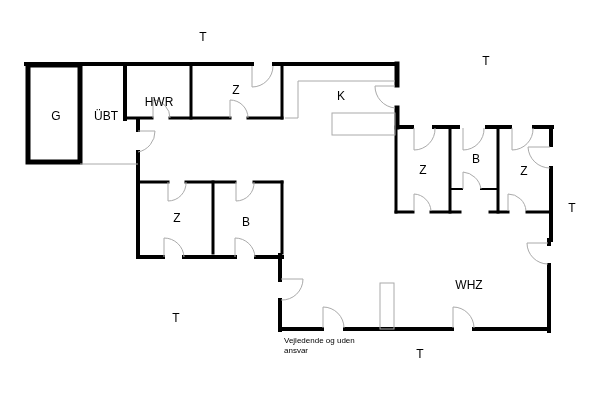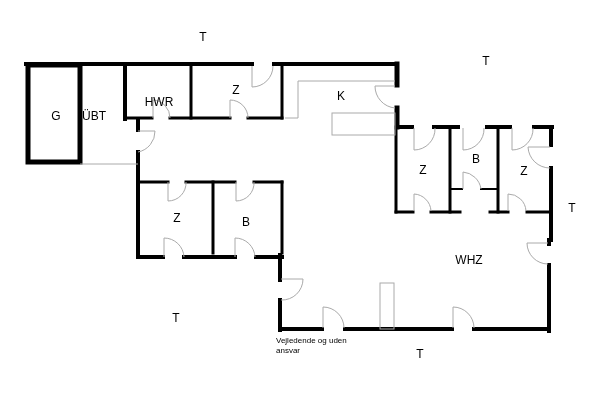--- a/index.html
+++ b/index.html
@@ -92,33 +92,33 @@
     <path d="M164,257 L164,238 A20,20 0 0 1 184,257"></path>
     <path d="M235,257 L235,238 A20,20 0 0 1 255,257"></path>
     <path d="M548,243 L527,243 A21,21 0 0 0 548,264"></path>
     <path d="M281,279 L303,279 A21,21 0 0 1 281,300"></path>
     <path d="M323,328 L323,307 A21,21 0 0 1 344,328"></path>
     <path d="M453,328 L453,307 A21,21 0 0 1 474,328"></path>
   </g>
 </svg>
 
 <div class="lbl" style="left:56px;top:116px">G</div>
-<div class="lbl" style="left:94px;top:116px">ÜBT</div>
+<div class="lbl" style="left:106px;top:116px">ÜBT</div>
 <div class="lbl" style="left:159px;top:102px">HWR</div>
 <div class="lbl" style="left:236px;top:90px">Z</div>
 <div class="lbl" style="left:341px;top:96px">K</div>
 <div class="lbl" style="left:423px;top:170px">Z</div>
 <div class="lbl" style="left:476px;top:159px">B</div>
 <div class="lbl" style="left:524px;top:171px">Z</div>
 <div class="lbl" style="left:177px;top:218px">Z</div>
 <div class="lbl" style="left:246px;top:222px">B</div>
-<div class="lbl" style="left:469px;top:260px">WHZ</div>
+<div class="lbl" style="left:469px;top:285px">WHZ</div>
 
 <div class="lbl" style="left:203px;top:37px">T</div>
 <div class="lbl" style="left:486px;top:61px">T</div>
 <div class="lbl" style="left:572px;top:208px">T</div>
 <div class="lbl" style="left:176px;top:318px">T</div>
 <div class="lbl" style="left:420px;top:354px">T</div>
 
-<div class="note" style="left:276px;top:336px">
+<div class="note" style="left:284px;top:336px">
   <div>Vejledende og uden</div>
   <div>ansvar</div>
 </div>
 
 </body></html>

